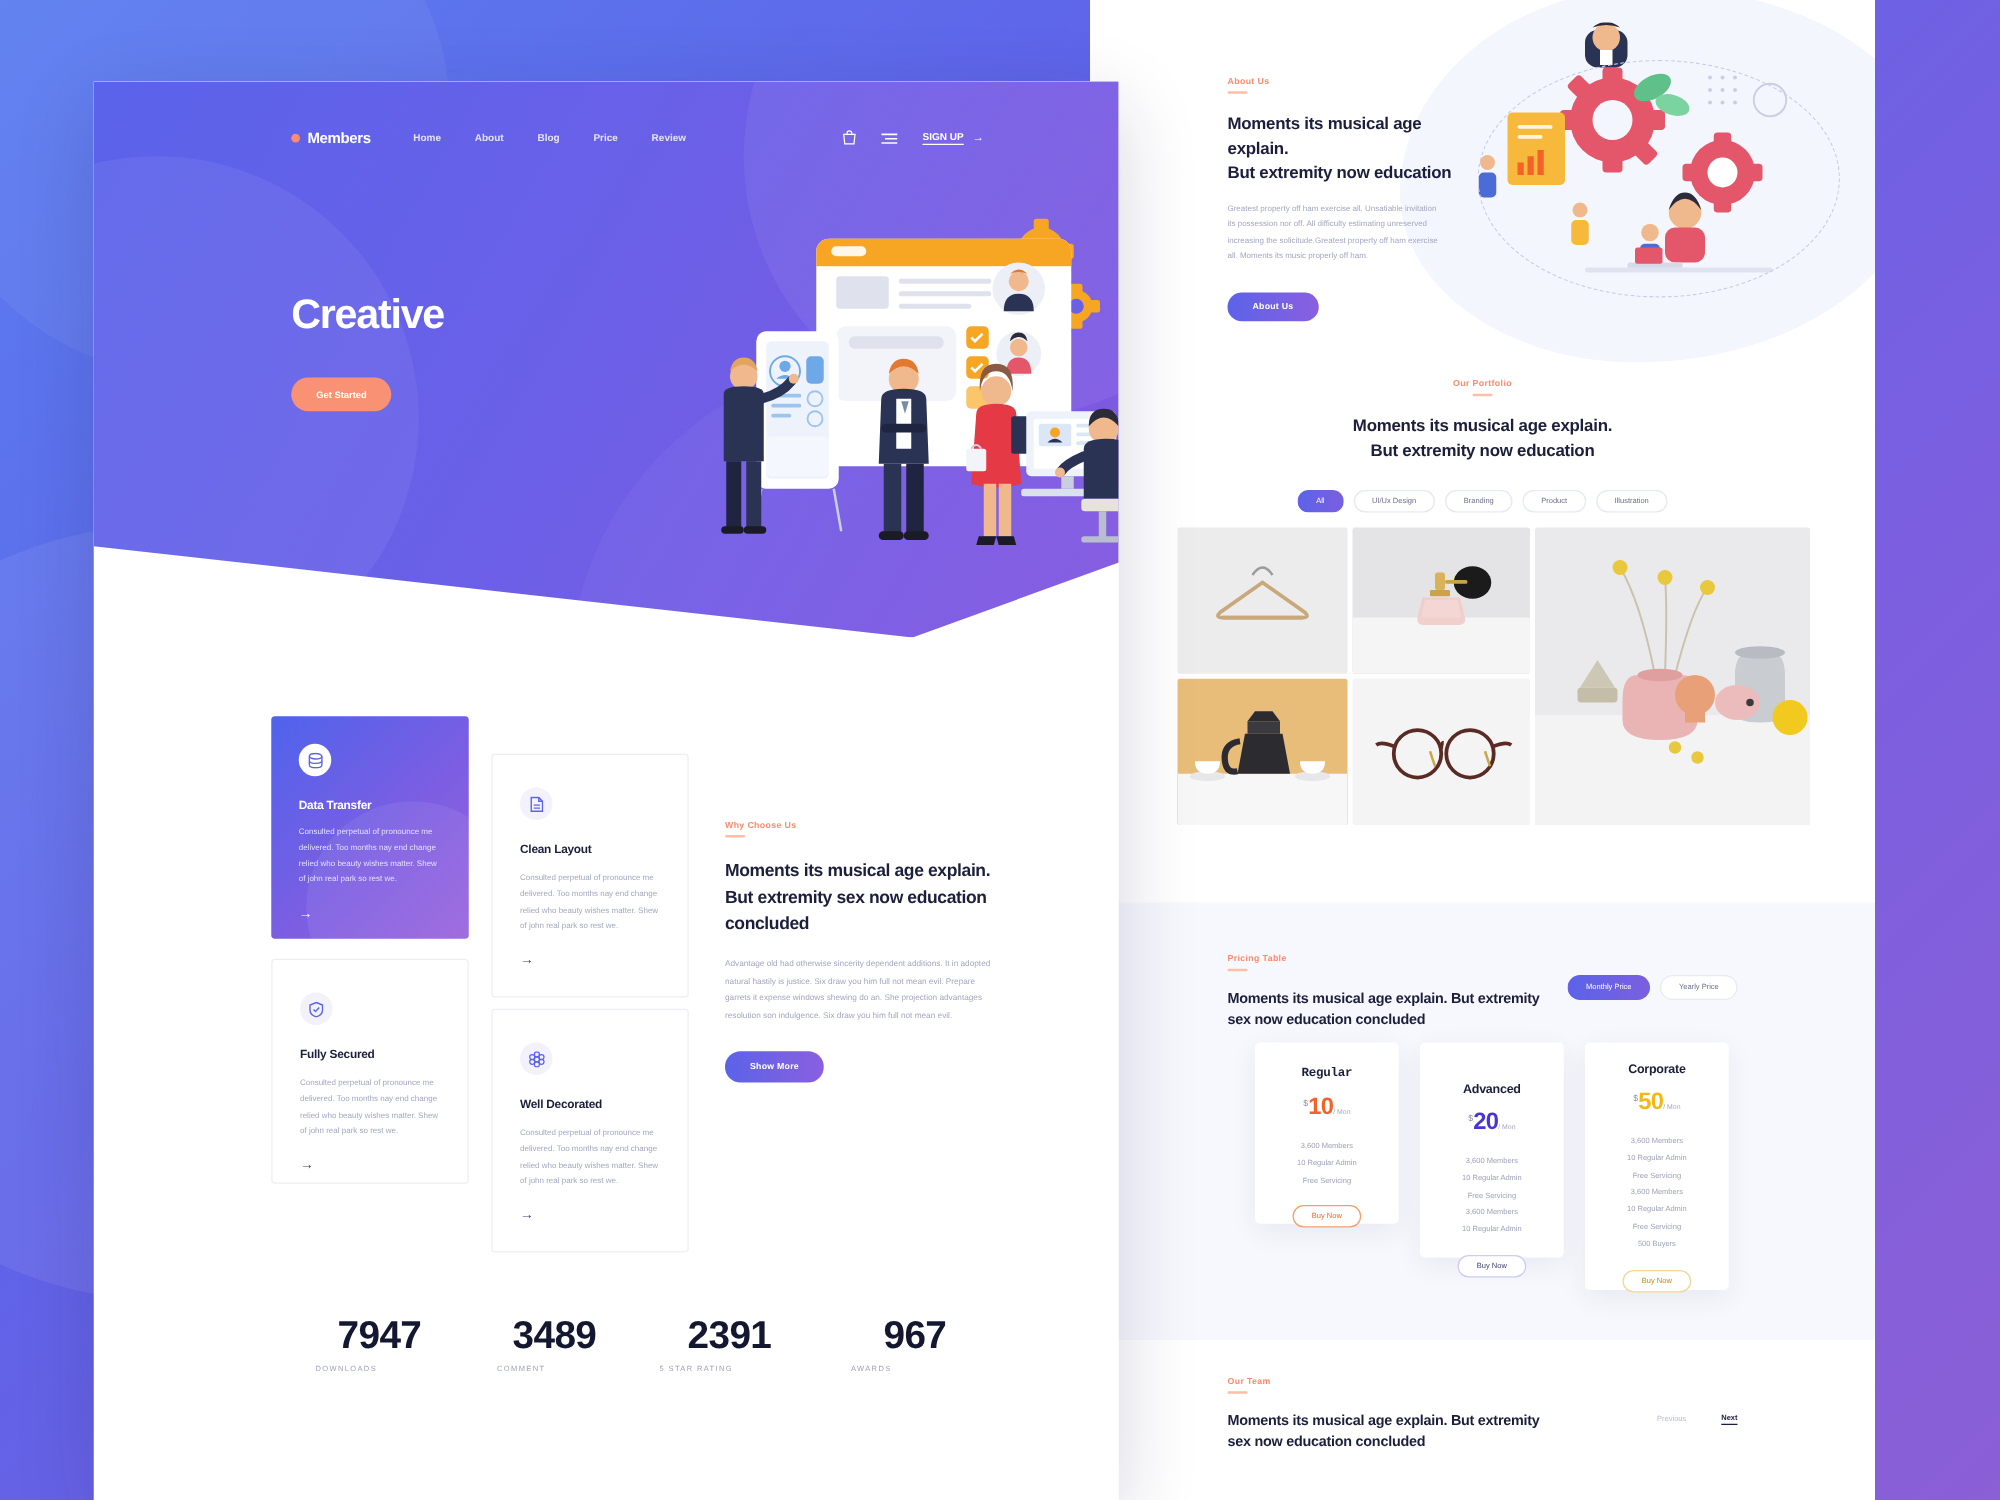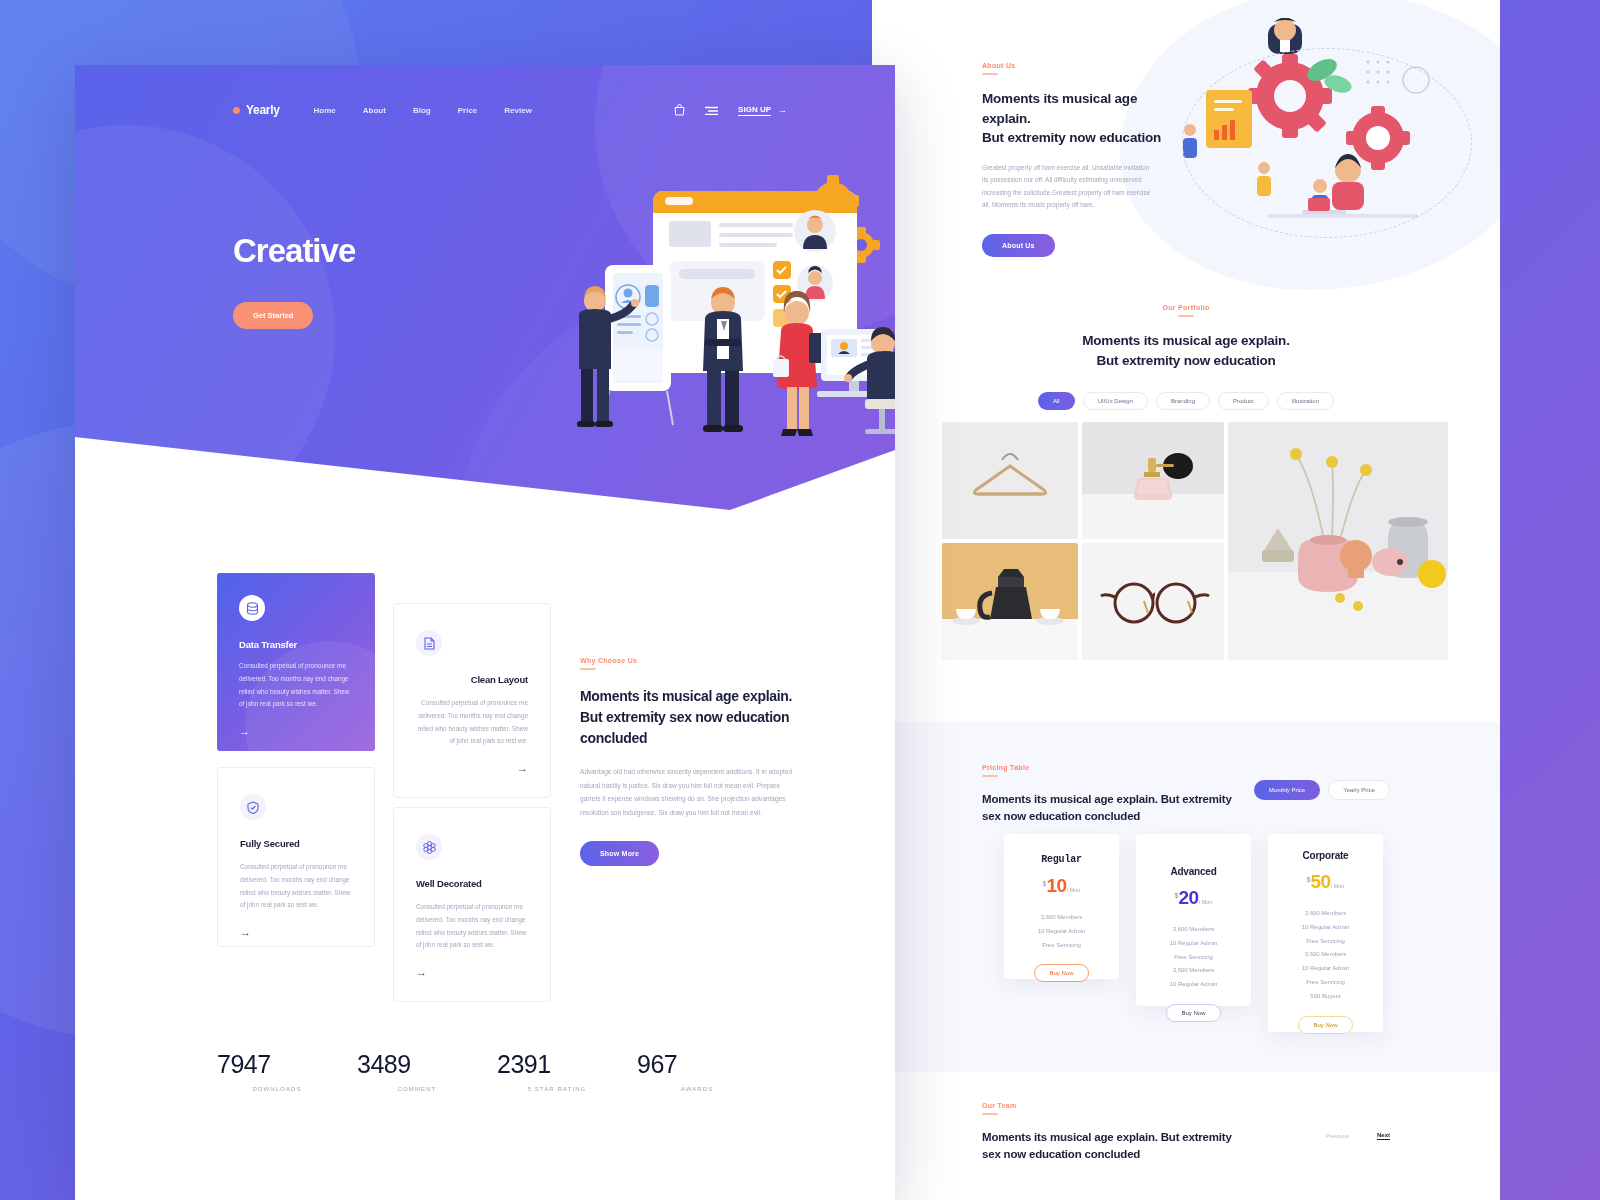--- a/index.html
+++ b/index.html
@@ -108,21 +108,21 @@
   .ficon-circle { width: 26px; height:26px; border-radius:50%; background:#f2f1fc; display:flex; align-items:center; justify-content:center; }
   .ficon-circle.white { background:#fff; }
   .fcard-title { font-size: 9.5px; font-weight:700; color:#1b1f3b; letter-spacing:-.2px; }
   .fcard-title.on-grad { color:#fff; }
   .fcard-body { font-size: 6.4px; color:#a3a7bd; line-height: 2.0; }
   .fcard-body.on-grad { color: #e3e0fa; }
   .arrow { font-size: 11px; color:#3b3f63; }
   .arrow.on-grad { color:#fff; }
 
   
-  .stat-num { font-size: 25px; font-weight:400; color:#131730; letter-spacing:-.5px; text-align:left; }
+  .stat-num { font-size: 31px; font-weight:700; color:#131730; letter-spacing:-.5px; text-align:right; }
   .stat-lbl { font-size: 6px; color:#9ea2b8; letter-spacing: 1.1px; text-align:center; margin-top: 7px; }
 </style>
 </head>
 <body>
 
 <div class="bg-blob bg-b1"></div>
 <div class="bg-blob bg-b2"></div>
 
 <div class="page-right">
 <div class="pr-inner">
@@ -405,21 +405,21 @@
 
   <div class="hero">
     <div class="hero-blob" style="left:-160px;top:60px;width:420px;height:420px;"></div>
     <div class="hero-blob" style="right:-120px;top:-150px;width:420px;height:420px;"></div>
     <div class="hero-blob" style="left:380px;top:220px;width:520px;height:520px;background:rgba(255,255,255,0.04);"></div>
 
     <div class="nav">
       <div style="margin-left:158px;display:flex;align-items:center;gap:34px;">
         <div class="brand">
           <span class="brand-dot"></span>
-          <span>Yearly</span>
+          <span>Members</span>
         </div>
         <div style="display:flex;gap:27px;">
           <span class="nav-link">Home</span>
           <span class="nav-link">About</span>
           <span class="nav-link">Blog</span>
           <span class="nav-link">Price</span>
           <span class="nav-link">Review</span>
         </div>
       </div>
       <div style="margin-left:auto;margin-right:108px;display:flex;align-items:center;gap:20px;">
@@ -582,21 +582,21 @@
           <path d="M1.5 6.5 v3.5 q0 2.2 5 2.2 q5 0 5 -2.2 v-3.5" fill="none" stroke="#5b63e8" stroke-width="1.1"></path>
         </svg>
       </div>
       <div class="fcard-title on-grad" style="margin-top:18px;">Data Transfer</div>
       <div class="fcard-body on-grad" style="margin-top:10px;">Consulted perpetual of pronounce me delivered. Too months nay end change relied who beauty wishes matter. Shew of john real park so rest we.</div>
       <div class="arrow on-grad" style="margin-top:14px;">→</div>
     </div>
   </div>
 
   <div class="fcard" style="left:318px;top:538px;width:158px;height:195px;">
-    <div style="padding:26px 22px 0;text-align:right;">
+    <div style="padding:26px 22px 0;">
       <div class="ficon-circle">
         <svg width="11" height="13" viewBox="0 0 11 13">
           <path d="M1 1 h6 l3 3 v8 h-9z" fill="none" stroke="#5b63e8" stroke-width="1.1"></path>
           <path d="M7 1 v3 h3" fill="none" stroke="#5b63e8" stroke-width="1.1"></path>
           <line x1="3" y1="7" x2="8" y2="7" stroke="#5b63e8" stroke-width="1"></line>
           <line x1="3" y1="9.5" x2="8" y2="9.5" stroke="#5b63e8" stroke-width="1"></line>
         </svg>
       </div>
       <div class="fcard-title" style="margin-top:18px;">Clean Layout</div>
       <div class="fcard-body" style="margin-top:12px;">Consulted perpetual of pronounce me delivered. Too months nay end change relied who beauty wishes matter. Shew of john real park so rest we.</div>

